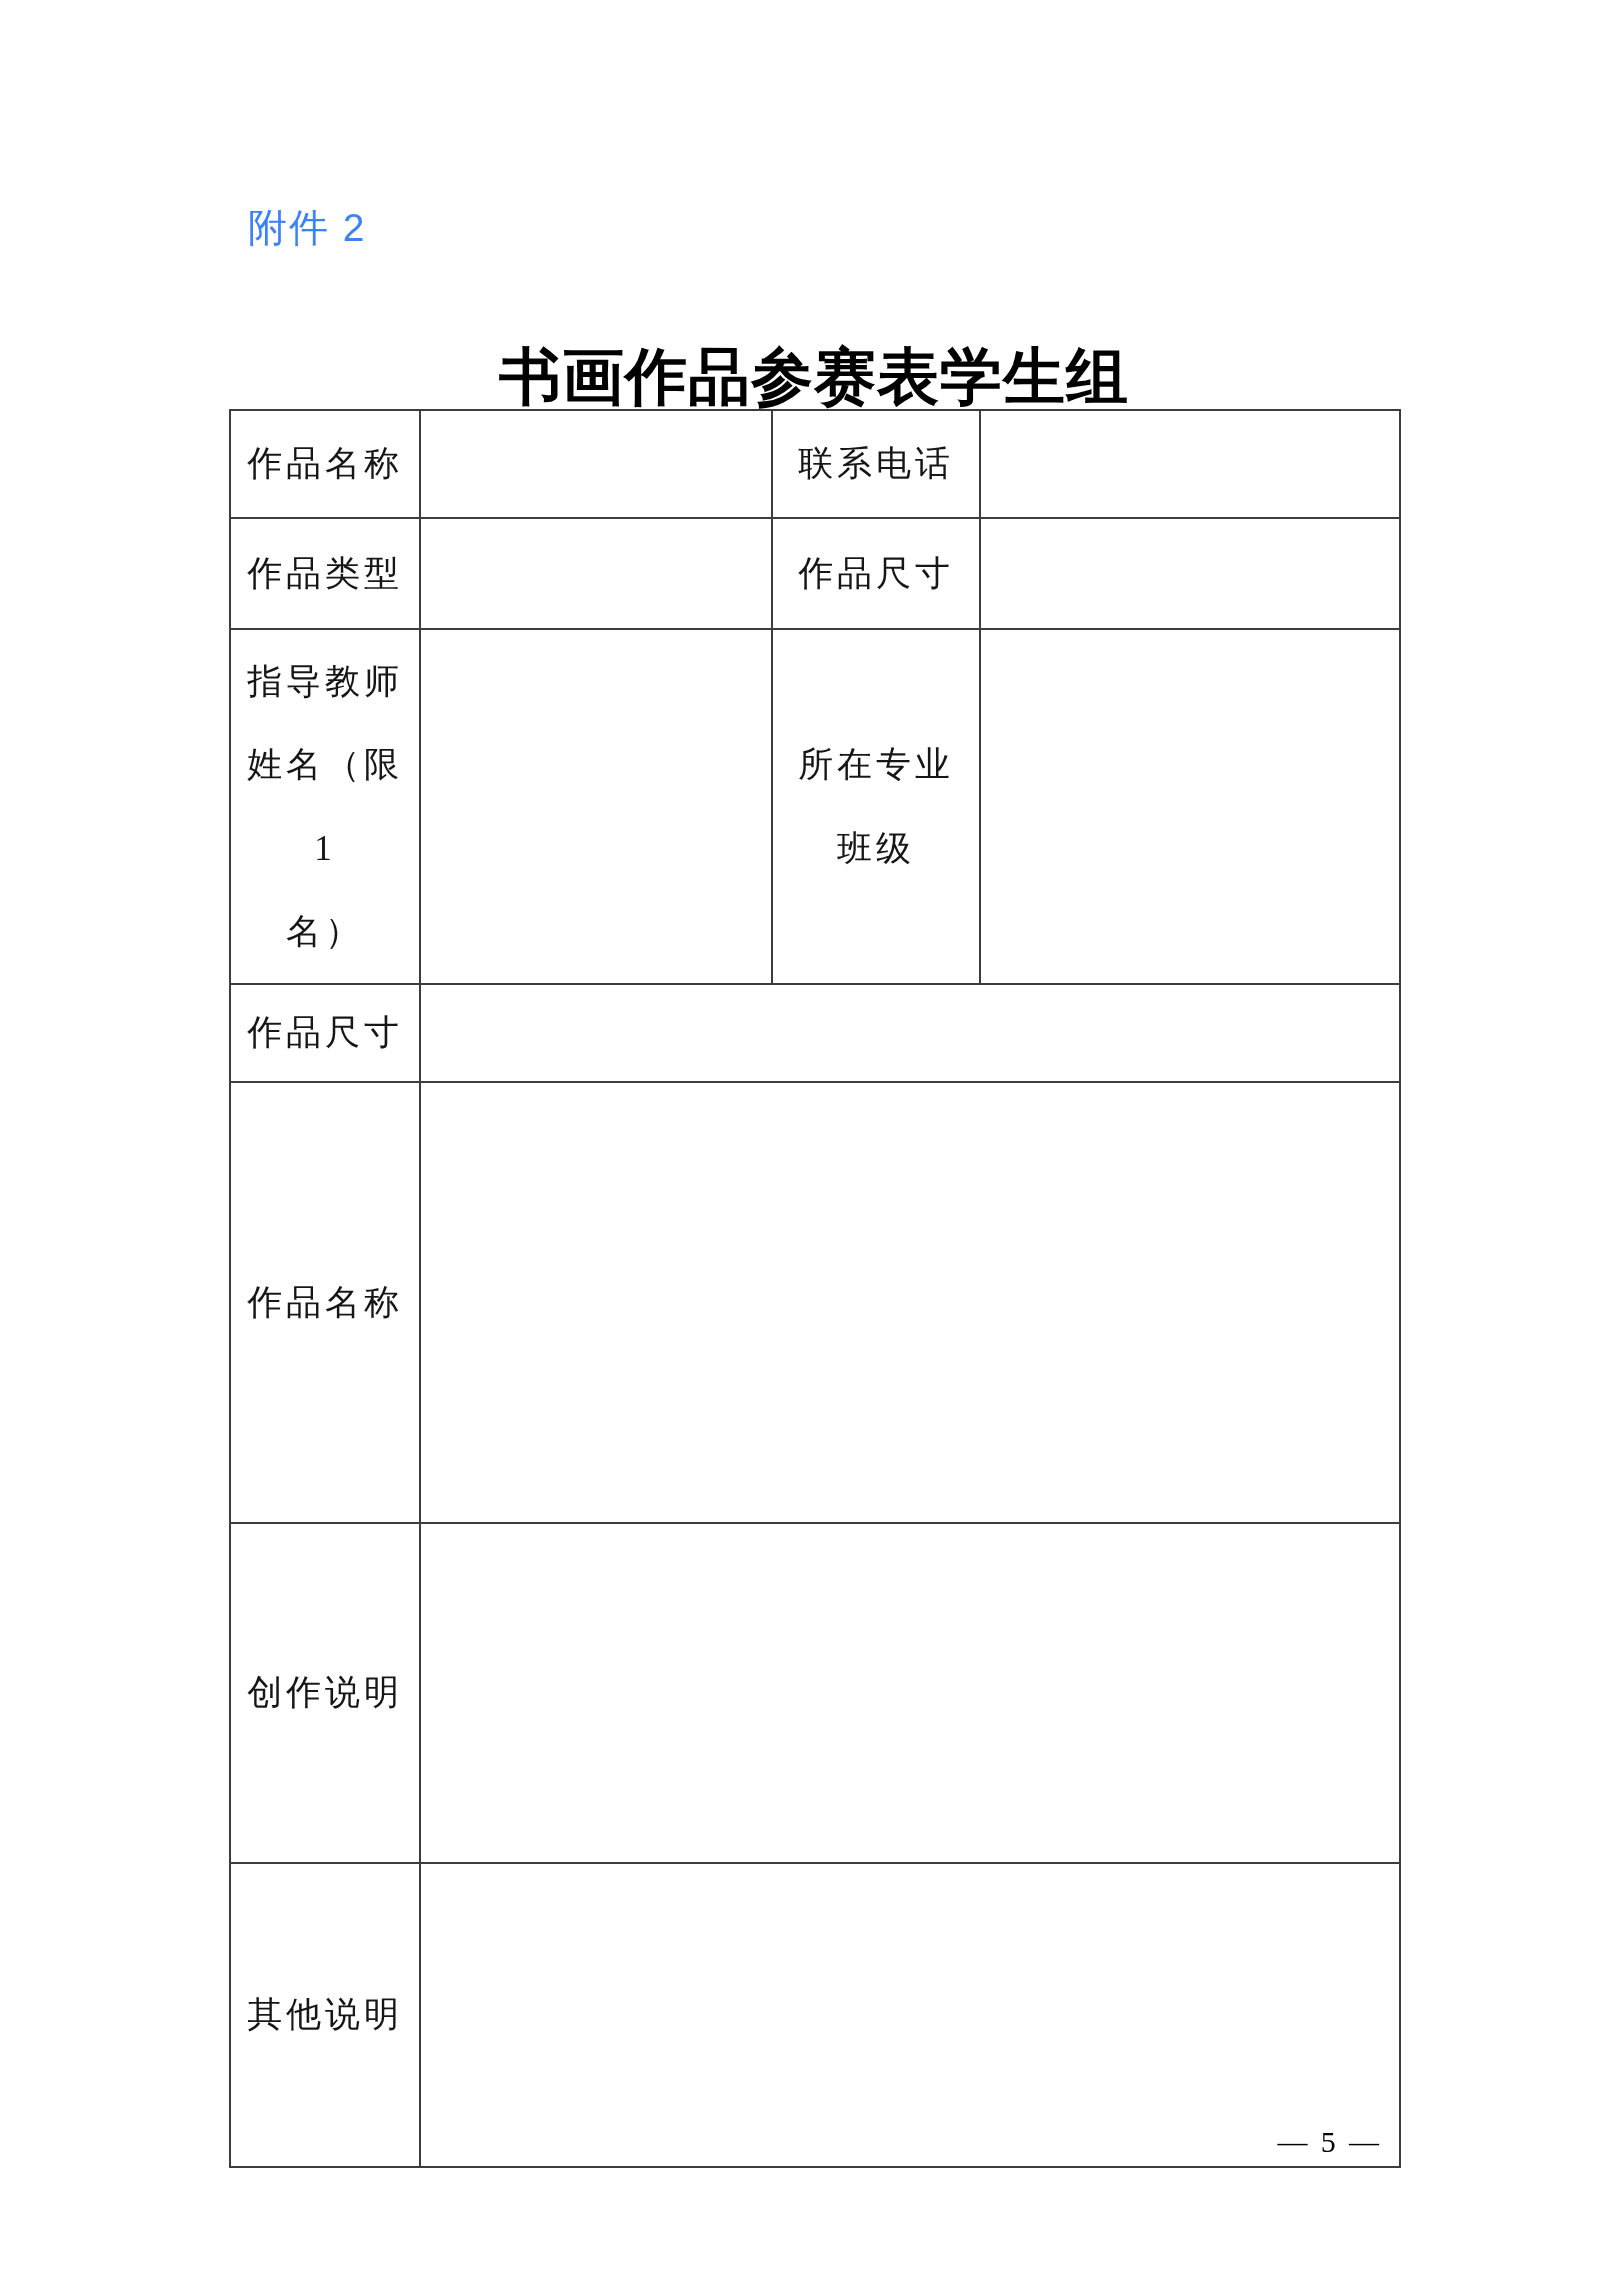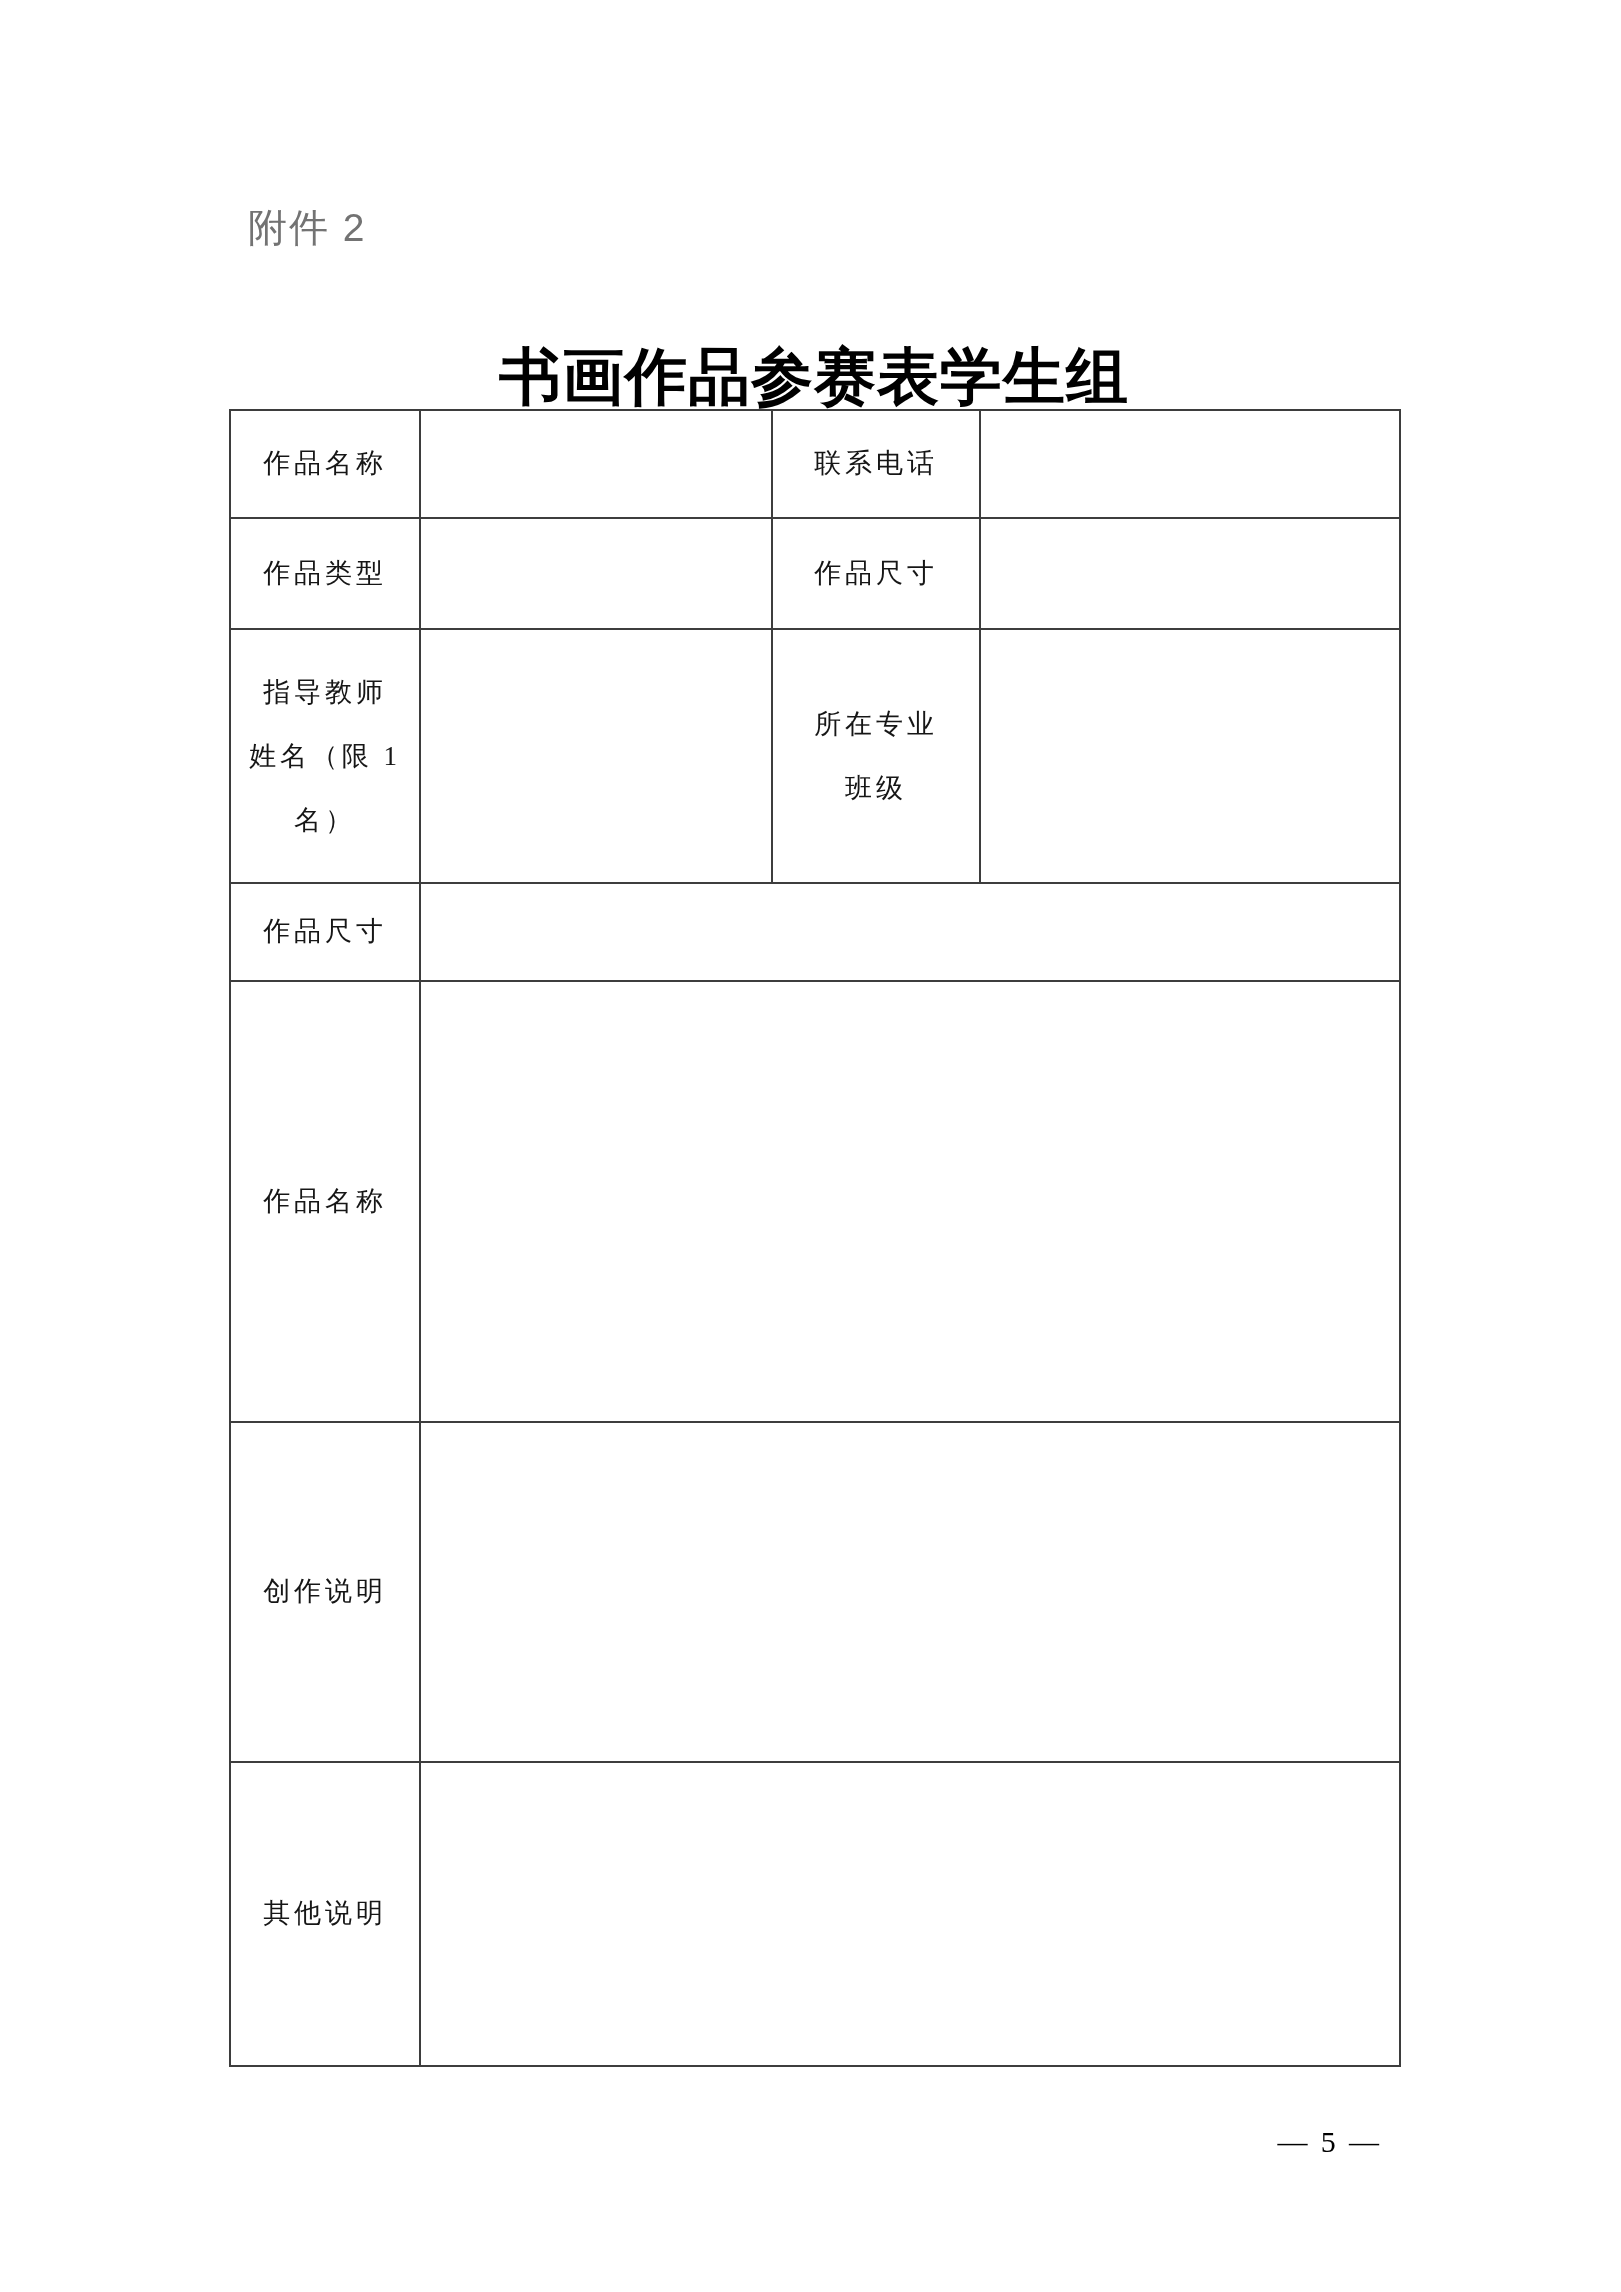--- a/index.html
+++ b/index.html
@@ -16,21 +16,21 @@
     overflow: hidden;
   }
   .attachment-label {
     position: absolute;
     left: 248px;
     top: 201px;
     font-family: "Liberation Sans", sans-serif;
     font-weight: 500;
     font-size: 39px;
     letter-spacing: 2px;
-    color: #737373;
+    color: #3b82f6;
   }
   .doc-title {
     position: absolute;
     left: 229px;
     top: 294px;
     width: 1170px;
     text-align: center;
     font-size: 62px;
     font-weight: bold;
     letter-spacing: 1px;
@@ -45,21 +45,21 @@
     width: 1170px;
     border-collapse: collapse;
     table-layout: fixed;
   }
   table.entry-form td {
     border: 2px solid #3d3d3d;
     border-top-width: 2.9px;
     border-bottom-width: 2.9px;
     padding: 10px;
     vertical-align: middle;
-    font-size: 27px;
+    font-size: 35px;
     color: #161616;
     background: #ffffff;
   }
   td.label-cell {
     text-align: center;
     letter-spacing: 3.9px;
     white-space: pre-line;
     line-height: 1.6;
   }
   td.label-cell.tall {

